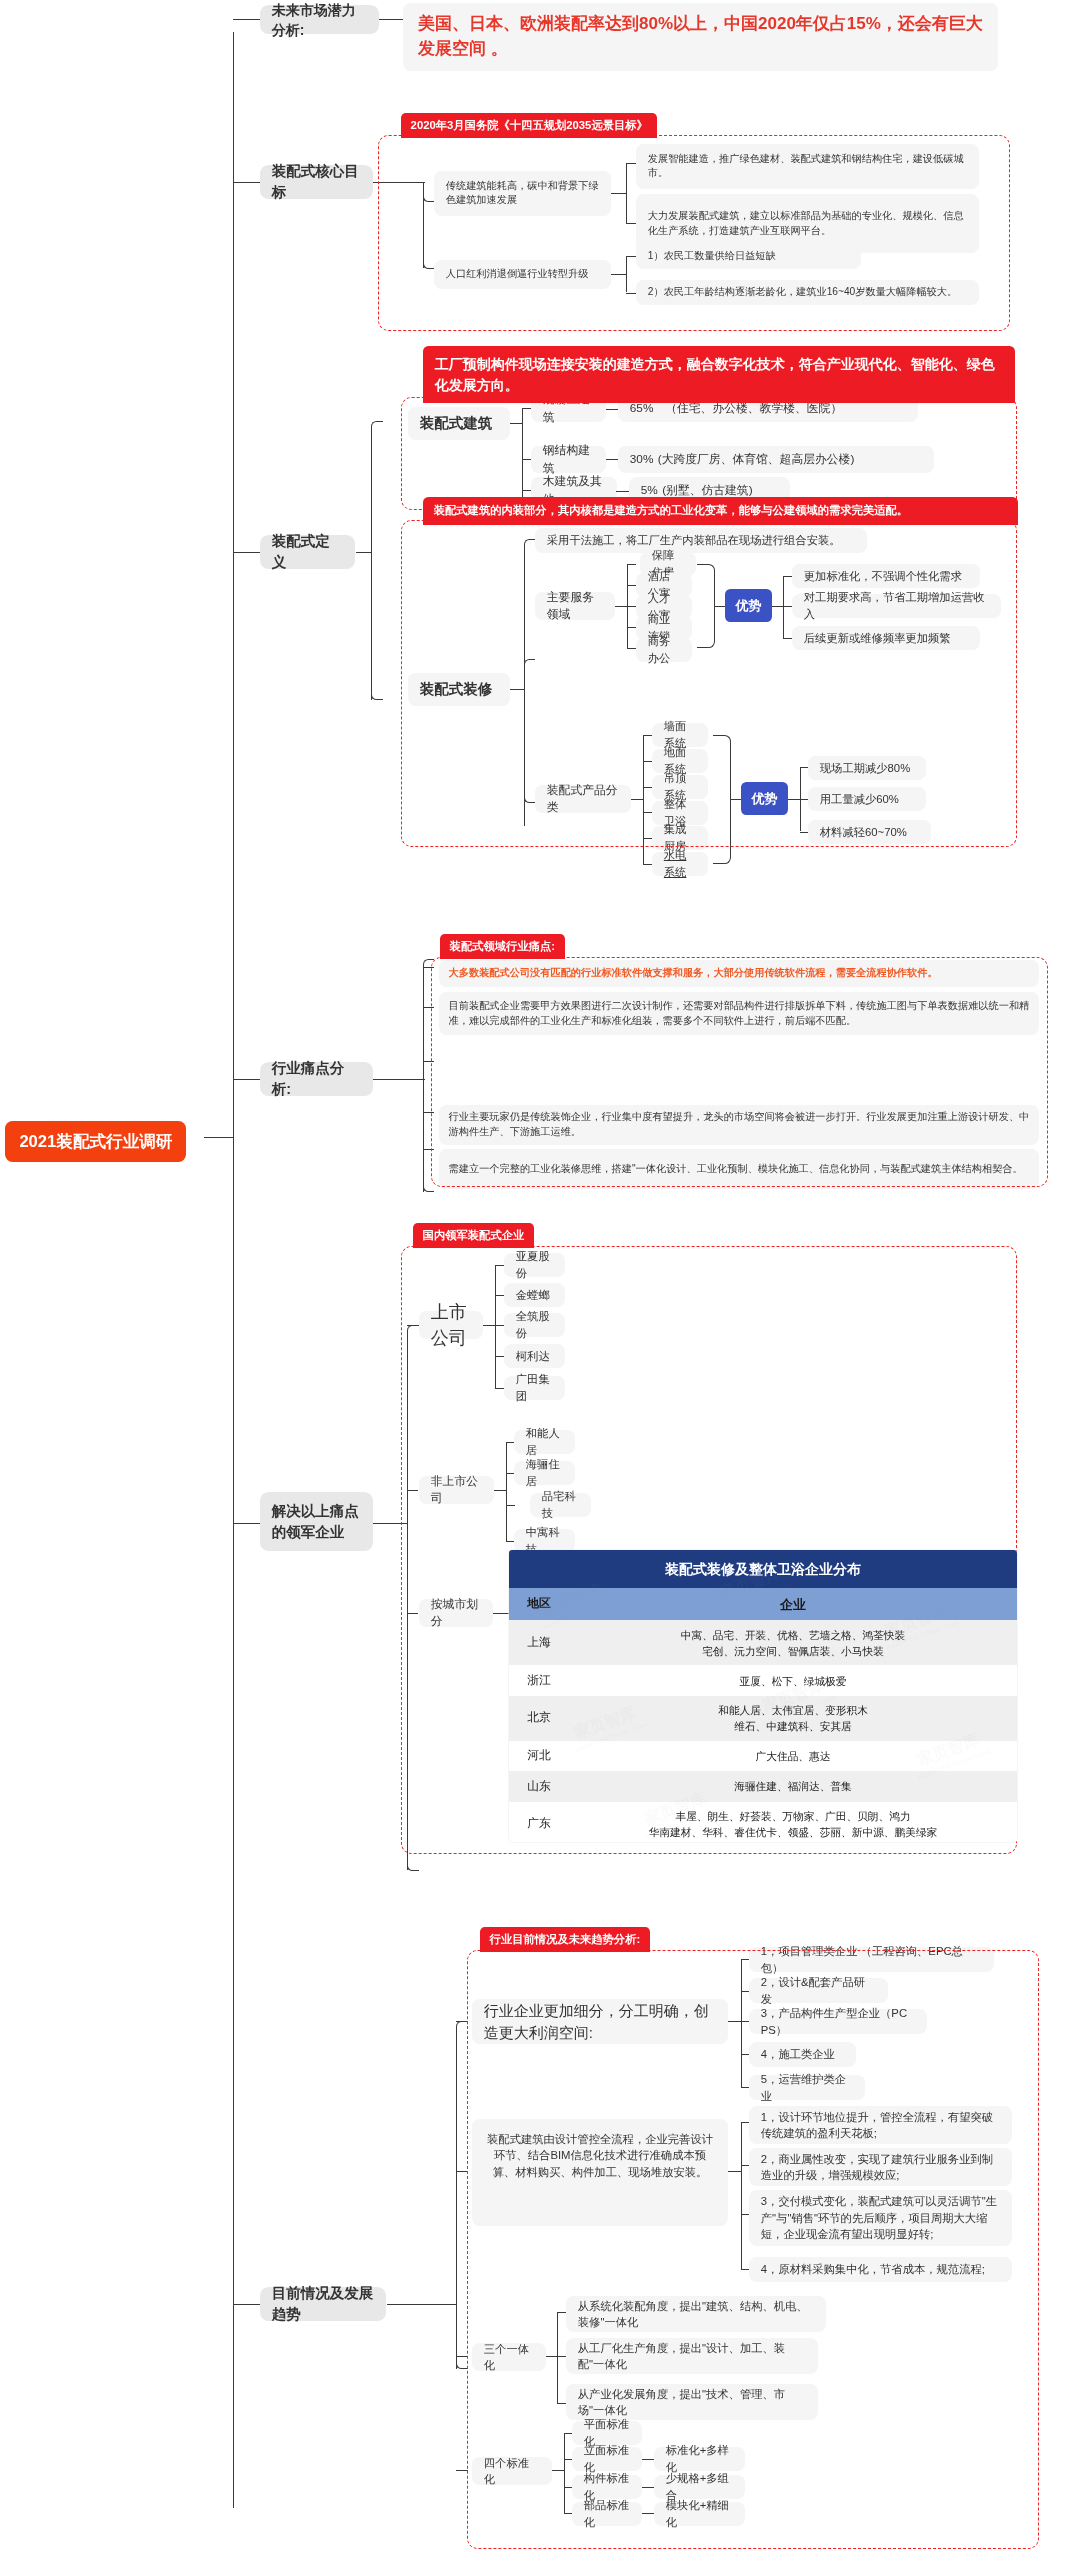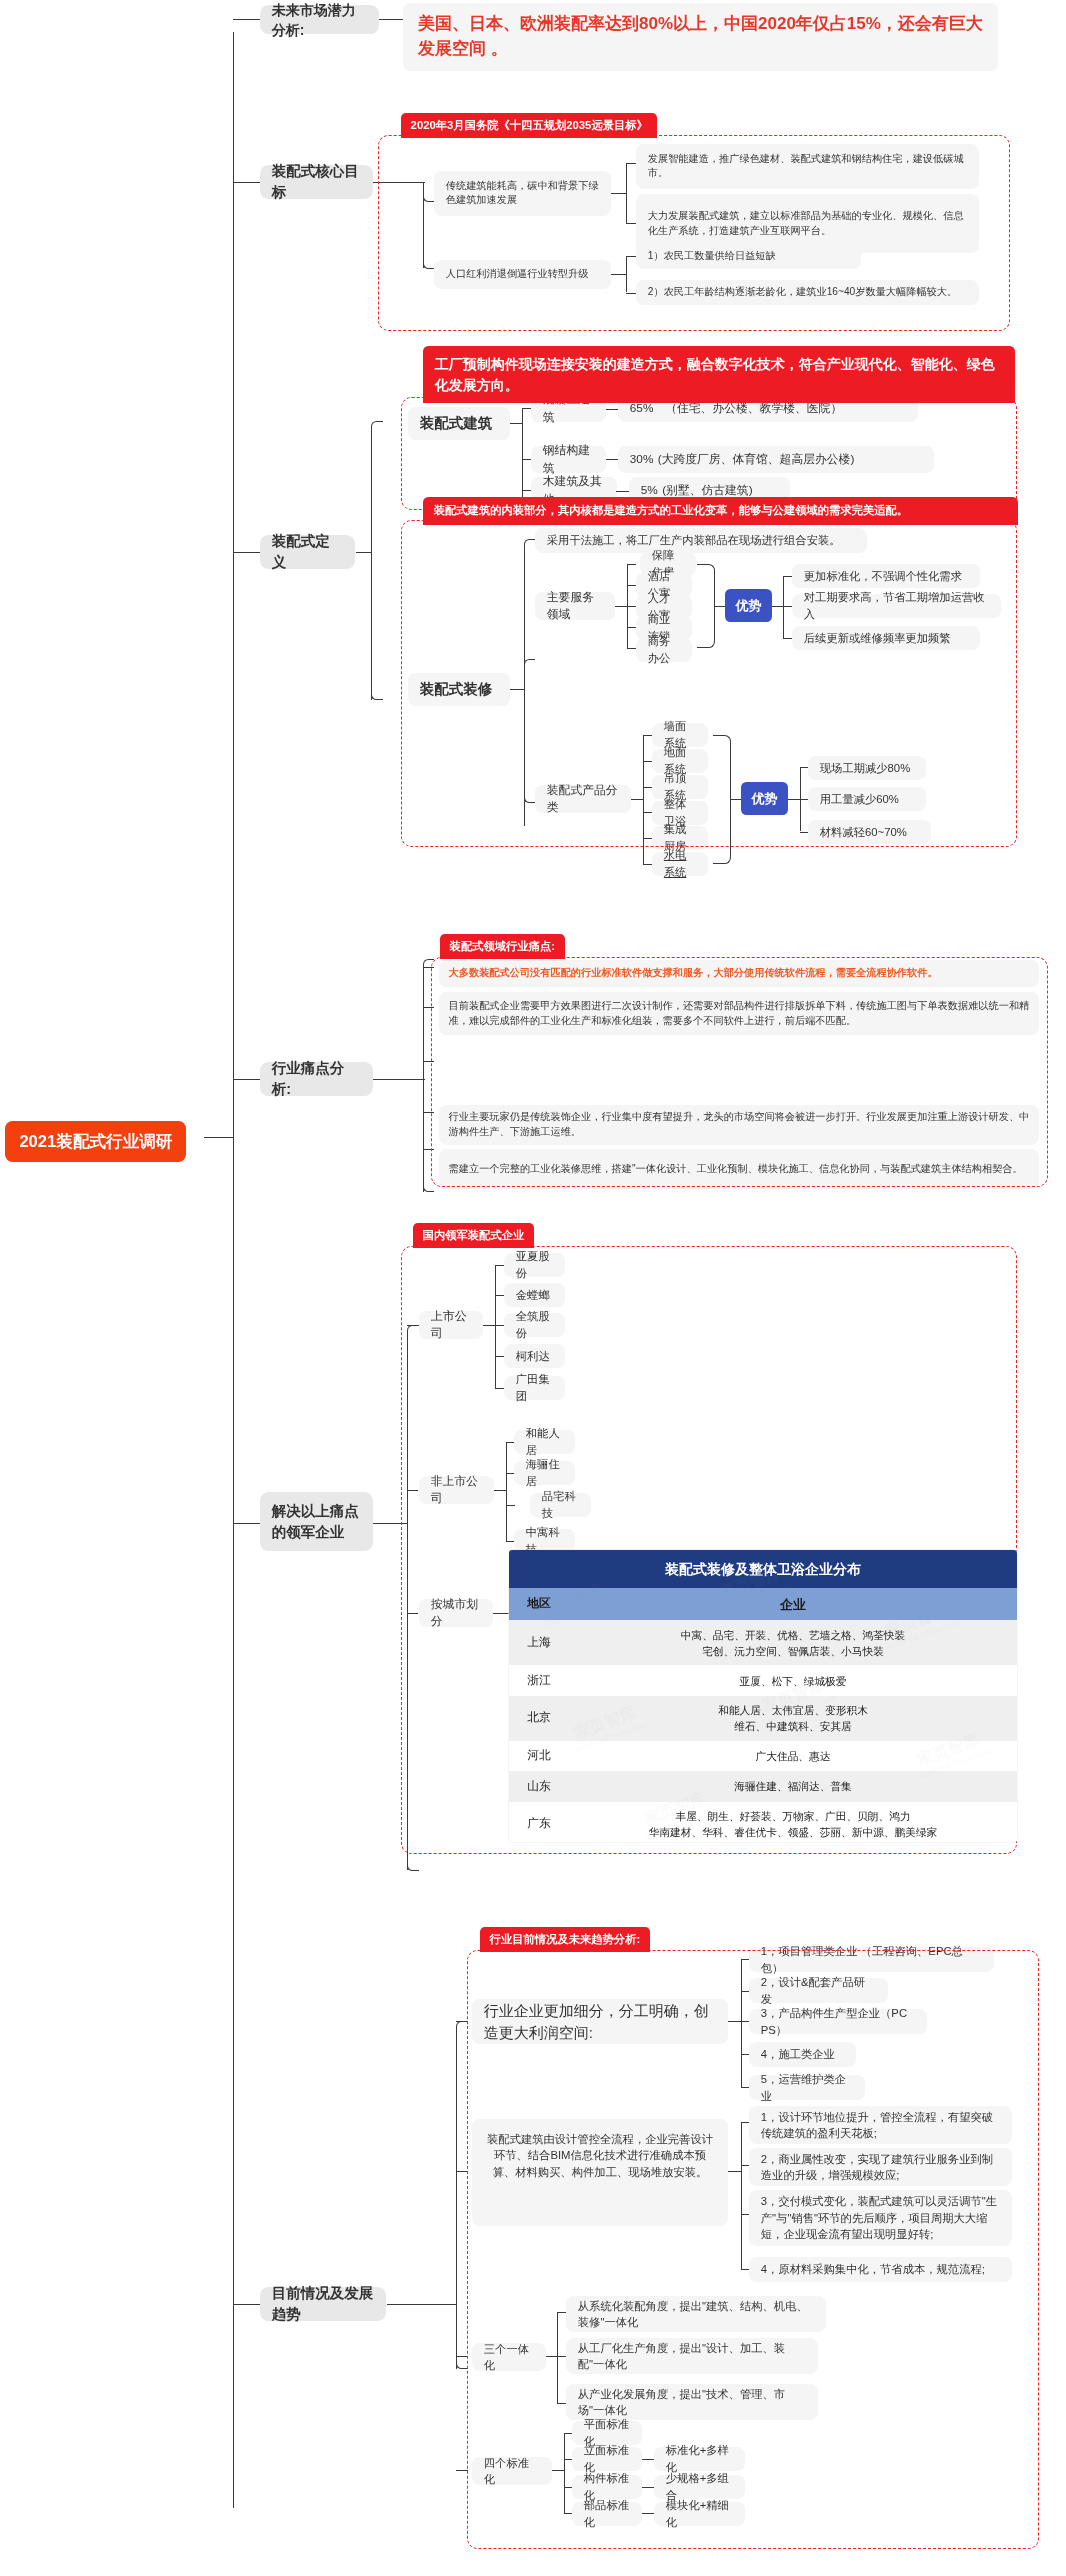--- a/index.html
+++ b/index.html
@@ -281,21 +281,21 @@
 
   <div class="ln h" style="left:373px; top:1523px; width:10.7px;"></div>
   <div class="ln v" style="left:407px; top:1334px; height:536px;"></div>
   <div class="curve" style="left:407px; top:1325px; width:11.8px; height:10.7px; border-bottom:none; border-right:none; border-radius:5.4px 0 0 0;"></div>
   <div class="curve" style="left:407px; top:1860px; width:11.8px; height:10.7px; border-top:none; border-right:none; border-radius:0 0 0 5.4px;"></div>
   <div class="ln h" style="left:384px; top:1523px; width:23.6px;"></div>
   <div class="ln h" style="left:407px; top:1325px; width:10.7px;"></div>
   <div class="ln h" style="left:407px; top:1490px; width:10.7px;"></div>
   <div class="ln h" style="left:407px; top:1613px; width:10.7px;"></div>
 
-  <div class="chip light" style="left:419px; top:1311px; width:64px; height:28px; font-size:12px;">上市公司</div>
+  <div class="chip light" style="left:419px; top:1311px; width:64px; height:28px; font-size:18px;">上市公司</div>
   <div class="ln h" style="left:483px; top:1325px; width:11.8px;"></div>
   <div class="ln v" style="left:495px; top:1265px; height:123px;"></div>
   <div class="ln h" style="left:495px; top:1265px; width:8.6px;"></div>
   <div class="ln h" style="left:495px; top:1295px; width:8.6px;"></div>
   <div class="ln h" style="left:495px; top:1325px; width:8.6px;"></div>
   <div class="ln h" style="left:495px; top:1356px; width:8.6px;"></div>
   <div class="ln h" style="left:495px; top:1388px; width:8.6px;"></div>
 
   <div class="chip light" style="left:504px; top:1253px; width:61px; height:23.6px; font-size:11.3px;">亚夏股份</div>
   <div class="chip light" style="left:504px; top:1283px; width:61px; height:23.6px; font-size:11.3px;">金螳螂</div>

